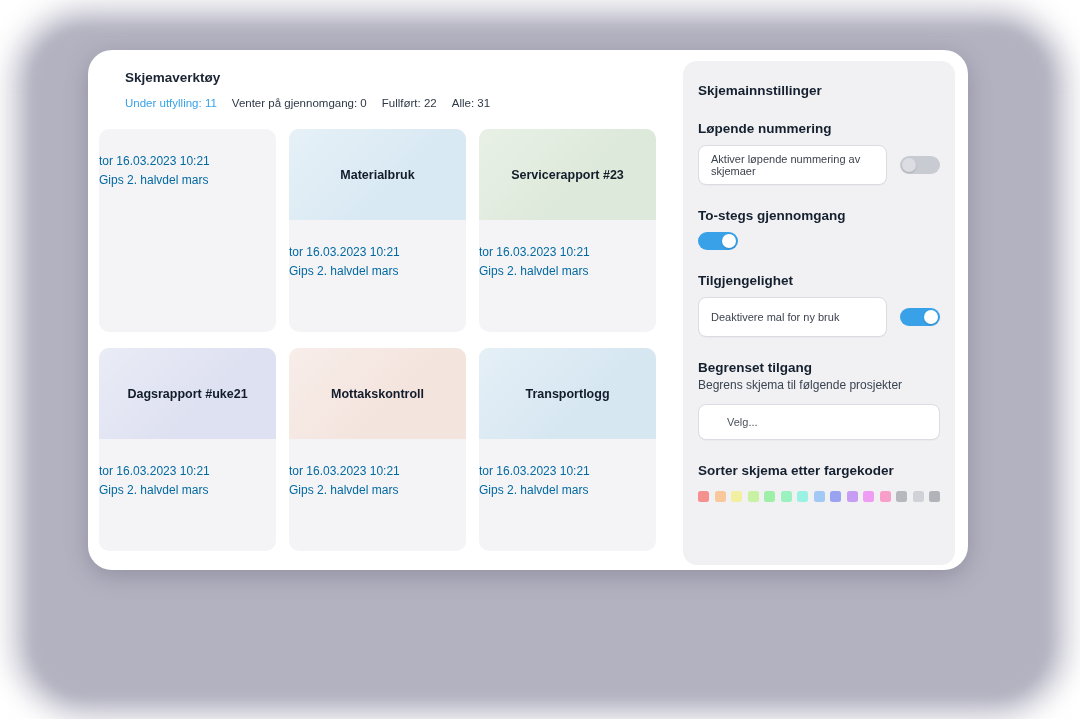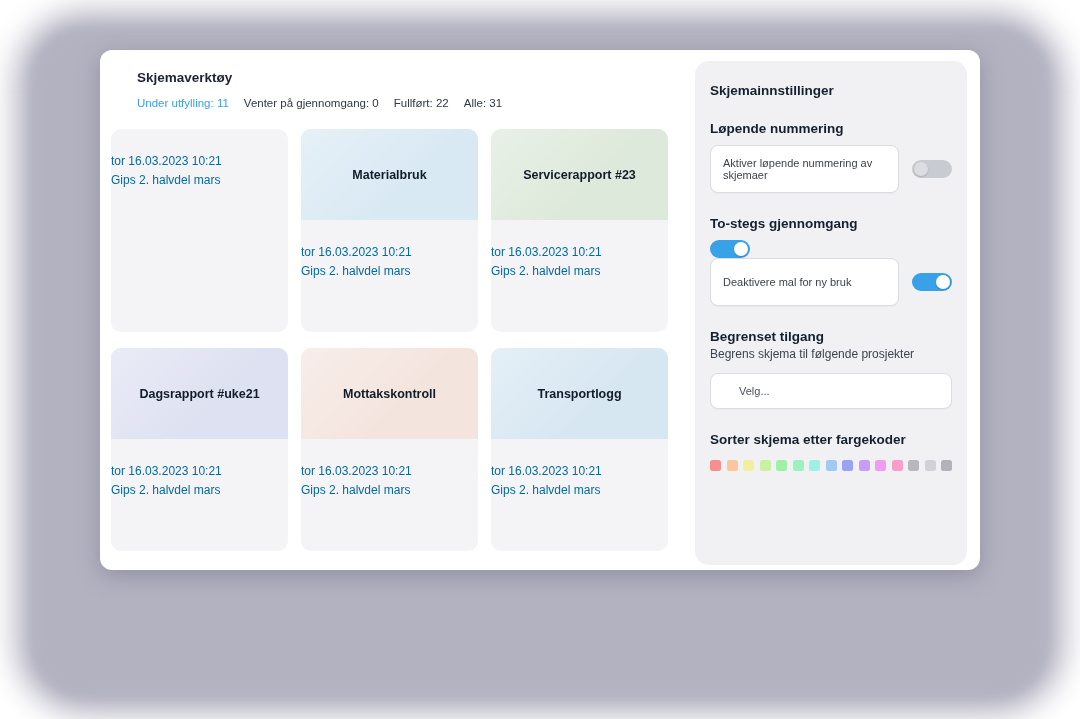--- a/index.html
+++ b/index.html
@@ -17,22 +17,22 @@
     position: absolute; left: 14px; right: 14px; top: 10px; bottom: 4px;
     border-radius: 72px; background: #bbbac8; filter: blur(14px);
   }
   .glow-inner {
     position: absolute; left: 30px; right: 30px; top: 26px; bottom: 20px;
     border-radius: 56px; background: #b3b2c0; filter: blur(6px);
   }
 
   
   .window {
-    position: absolute; left: 100px; top: 50px; width: 880px; height: 520px;
-    background: #ffffff; border-radius: 12px;
+    position: absolute; left: 88px; top: 50px; width: 880px; height: 520px;
+    background: #ffffff; border-radius: 24px;
     box-shadow: 0 6px 22px rgba(85, 84, 110, 0.35);
   }
 
   .page-title {
     position: absolute; left: 37px; top: 20px;
     font-size: 13.5px; font-weight: 600; color: #1b2433;
   }
   .tabs {
     position: absolute; left: 37px; top: 47px;
     display: flex; gap: 15px; font-size: 11.5px; color: #2e3947;
@@ -68,21 +68,21 @@
 
   
   .panel {
     position: absolute; left: 595px; top: 11px; width: 272px; height: 504px;
     background: #f1f1f4; border-radius: 14px; padding: 15px;
   }
   .panel-title { font-size: 13.5px; font-weight: 700; margin: 7px 0 14px; color: #14202e; }
   .setting-heading { font-size: 13.5px; font-weight: 700; margin: 23px 0 9px; color: #14202e; }
   .setting-row { display: flex; align-items: center; gap: 13px; }
   .setting-box {
-    flex: 1; height: 48px; background: #ffffff;
+    flex: 1; height: 40px; background: #ffffff;
     border: 1px solid #dadce2; border-radius: 8px;
     display: flex; align-items: center; padding: 0 12px;
     font-size: 11px; color: #3c434e; box-shadow: 0 1px 1px rgba(0,0,0,0.03);
   }
   .toggle {
     width: 40px; height: 18px; border-radius: 9px; flex: none;
     position: relative; cursor: pointer; background: #c9cbd3;
   }
   .toggle .knob {
     position: absolute; top: 2px; width: 14px; height: 14px; border-radius: 50%;
@@ -192,20 +192,21 @@
         </div>
     </div>
 
     <div class="setting-heading">To-stegs gjennomgang</div>
     <div class="setting-row">
       <div class="toggle on">
           <div class="knob"></div>
         </div>
     </div>
 
+    <div class="setting-heading">Tilgjengelighet</div>
     <div class="setting-row">
       <div class="setting-box">Deaktivere mal for ny bruk</div>
       <div class="toggle on">
           <div class="knob"></div>
         </div>
     </div>
 
     <div class="setting-heading" style="margin-bottom:3px;">Begrenset tilgang</div>
     <div class="sub-label">Begrens skjema til følgende prosjekter</div>
     <div class="select-box">Velg...</div>

